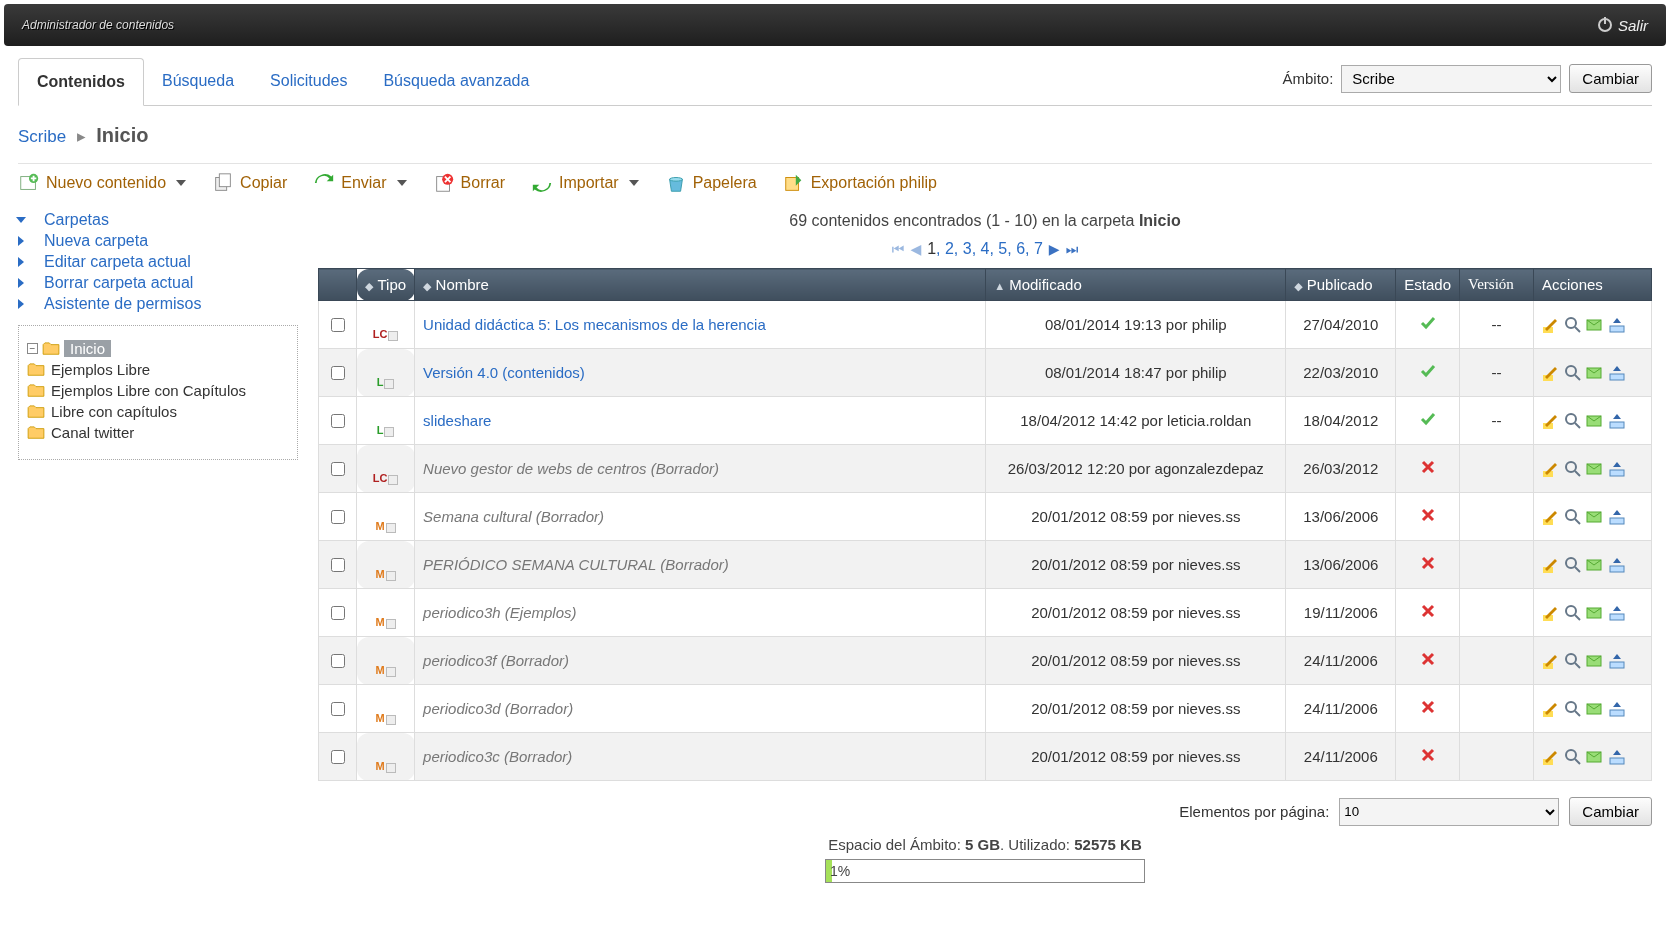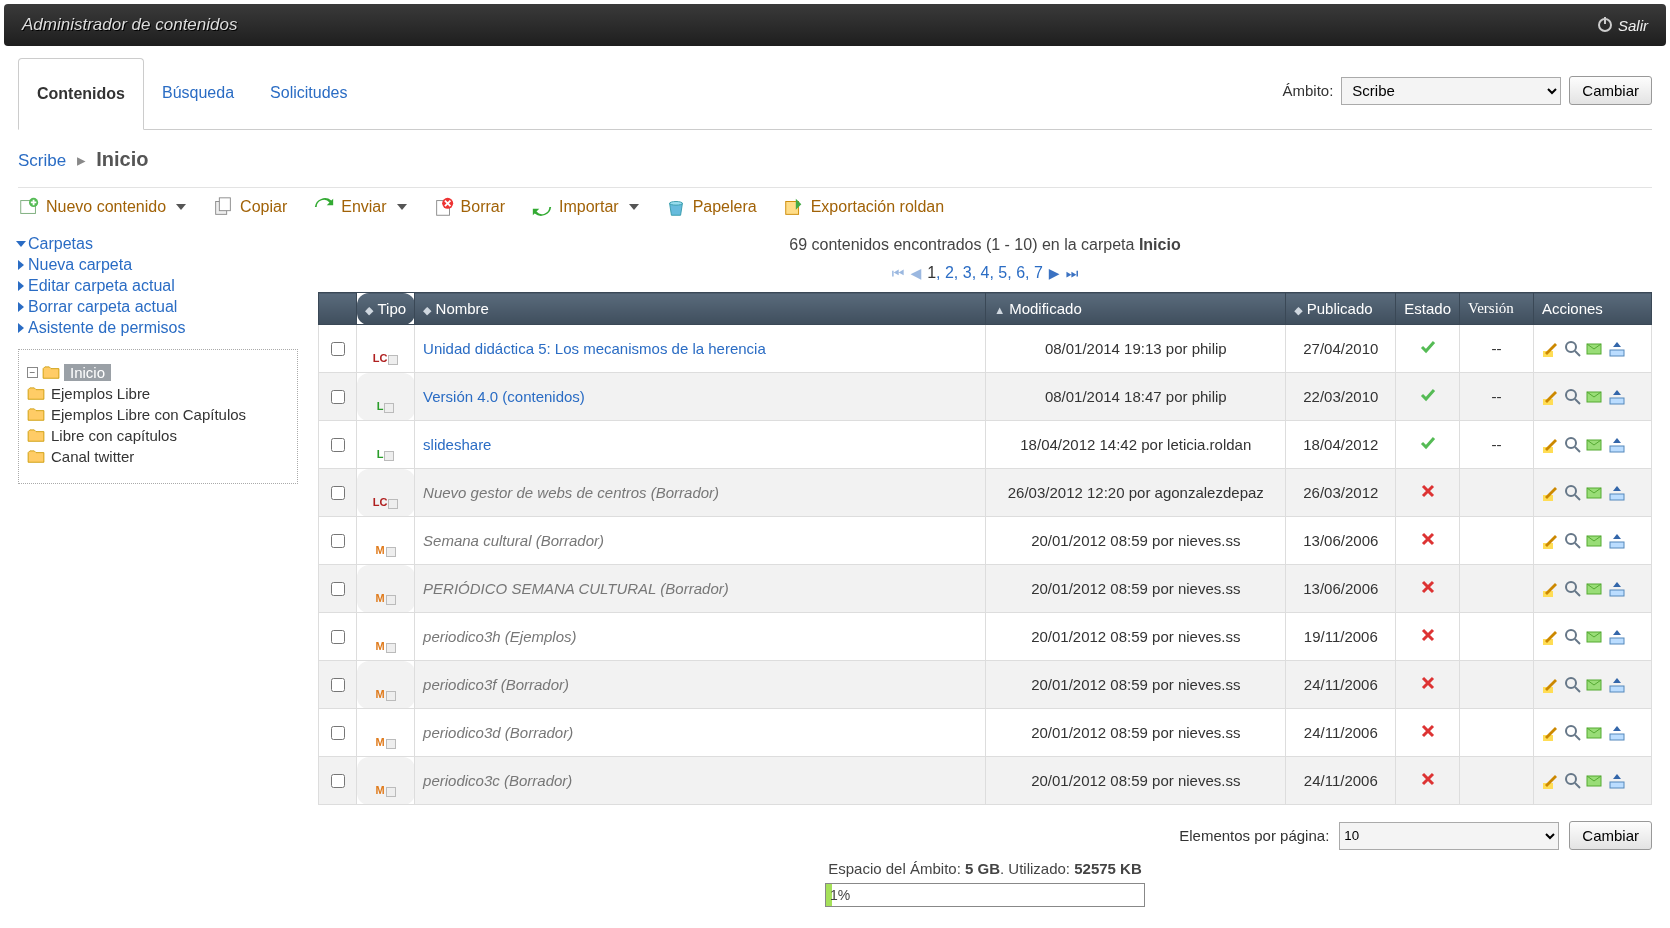--- a/index.html
+++ b/index.html
@@ -1,31 +1,31 @@
 <!DOCTYPE html>
 <html><head>
 <meta charset="utf-8">
 <style>
   * { box-sizing: border-box; }
   body { margin:0; font-family: Arial, Helvetica, sans-serif; font-size:15px; color:#333; background:#fff;}
   a { color:#2a6cc4; text-decoration:none; cursor:pointer;}
 
   
   .topbar { background:#2b2b2b; background:linear-gradient(#3a3a3a,#1e1e1e); color:#eee; height:42px; display:flex; align-items:center; justify-content:space-between; padding:0 18px; border-radius:4px; margin:4px;}
-  .topbar .title { font-style:italic; font-size:17px; color:#ddd; text-shadow:1px 1px 0 #000;}
+  .topbar .title { font-style:italic; font-size:12px; color:#ddd; text-shadow:1px 1px 0 #000;}
   .topbar .logout { display:flex; align-items:center; gap:6px; font-style:italic; color:#eee; cursor:pointer;}
   .logout-icon{ width:14px;height:14px;border-radius:50%;border:2px solid #ccc;position:relative;}
   .logout-icon::before{content:"";position:absolute;top:-3px;left:4px;width:2px;height:7px;background:#ccc;}
 
   .wrap { padding: 8px 18px; }
 
   
   .tabs-row { display:flex; align-items:center; justify-content:space-between; border-bottom:1px solid #ccc;}
   .tabs { display:flex; gap:0;}
-  .tab { padding:26px 18px; font-size:16px; cursor:pointer; color:#2a6cc4;}
+  .tab { padding:14px 18px; font-size:16px; cursor:pointer; color:#2a6cc4;}
   .tab.active { color:#333; font-weight:bold; border:1px solid #ccc; border-bottom:1px solid #fff; border-radius:4px 4px 0 0; margin-bottom:-1px; background:#fff;}
   .scope { display:flex; align-items:center; gap:8px; padding-bottom:6px;}
   .scope select{ width:220px; height:28px; border:1px solid #aaa; background:#f4f4f4; font-size:15px; padding:0 6px;}
   .btn { background:linear-gradient(#fdfdfd,#e3e3e3); border:1px solid #999; border-radius:3px; padding:5px 12px; cursor:pointer; font-size:15px;}
 
   
   .breadcrumb{ padding:18px 0 8px; font-size:17px; color:#666;}
   .breadcrumb .current{ font-weight:bold; font-size:20px; color:#555;}
   .sep{ color:#888; margin:0 6px;}
 
@@ -35,21 +35,21 @@
   .ticon{ width:22px;height:22px; display:inline-flex;align-items:center;justify-content:center;}
   .ticon svg{width:22px;height:22px;}
   .caret{ display:inline-block; width:0;height:0;border-left:5px solid transparent;border-right:5px solid transparent;border-top:6px solid #555; margin-left:4px; vertical-align:middle;}
 
   
   .cols{ display:flex; gap:20px; align-items:flex-start;}
   .leftcol{ width:280px; flex:0 0 280px;}
   .rightcol{ flex:1;}
 
   .sidelist{ margin-bottom:12px;}
-  .sidelist .shead{ color:#2a6cc4; cursor:pointer; display:flex; align-items:center; gap:4px; margin:3px 0; font-size:16px;}
+  .sidelist .shead{ color:#2a6cc4; cursor:pointer; display:flex; align-items:center; gap:20px; margin:3px 0; font-size:16px;}
   .tri{ display:inline-block;width:0;height:0;border-top:5px solid transparent;border-bottom:5px solid transparent;border-left:6px solid #2a6cc4;}
   .tri.down{ transform:rotate(90deg);}
 
   .treebox{ border:1px dotted #aaa; padding:10px 8px 14px; font-size:15px; margin-top:8px;}
   .treebox ul{list-style:none;margin:0;padding:0;}
   .treebox li{ margin:4px 0;}
   .treebox .root{ display:flex;align-items:center;gap:4px;}
   .treebox .rootlabel{ background:#9aa0a6; color:#fff; padding:0 6px;}
   .children{ margin-left:44px; margin-top:6px;}
   .children li{display:flex;align-items:center;gap:6px;}
@@ -105,20 +105,21 @@
     <span>Salir</span>
   </div>
 </div>
 
 <div class="wrap">
   <div class="tabs-row">
     <div class="tabs">
       <div class="tab active">Contenidos</div>
       <div class="tab">Búsqueda</div>
       <div class="tab">Solicitudes</div>
+      <div class="tab">Búsqueda avanzada</div>
     </div>
     <div class="scope">
       <span>Ámbito:</span>
       <select><option>Scribe</option></select>
       <button class="btn">Cambiar</button>
     </div>
   </div>
 
   <div class="breadcrumb">
     <a>Scribe</a>
@@ -184,21 +185,21 @@
         </span>
       <span>Papelera</span>
     </div>
     <div class="tbtn">
       <span class="ticon">
           <svg viewBox="0 0 24 24">
             <rect x="3" y="6" width="14" height="14" fill="#fd8" stroke="#c80"></rect>
             <path d="M14 3l6 6-6 6V3z" fill="#4a4"></path>
           </svg>
         </span>
-      <span>Exportación roldan</span>
+      <span>Exportación philip</span>
     </div>
   </div>
 
   <div class="cols">
     <div class="leftcol">
       <div class="sidelist">
         <div class="shead">
             <span class="tri down"></span>
             <a>Carpetas</a>
           </div>

